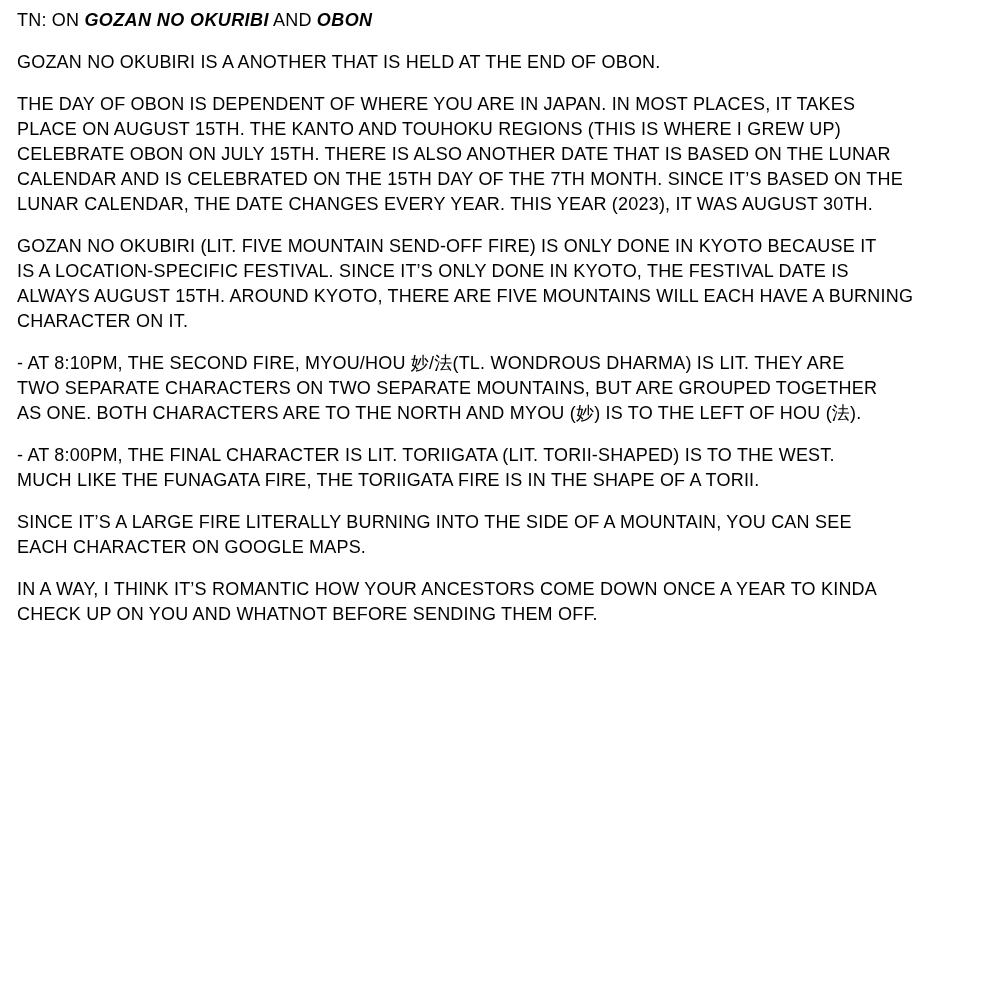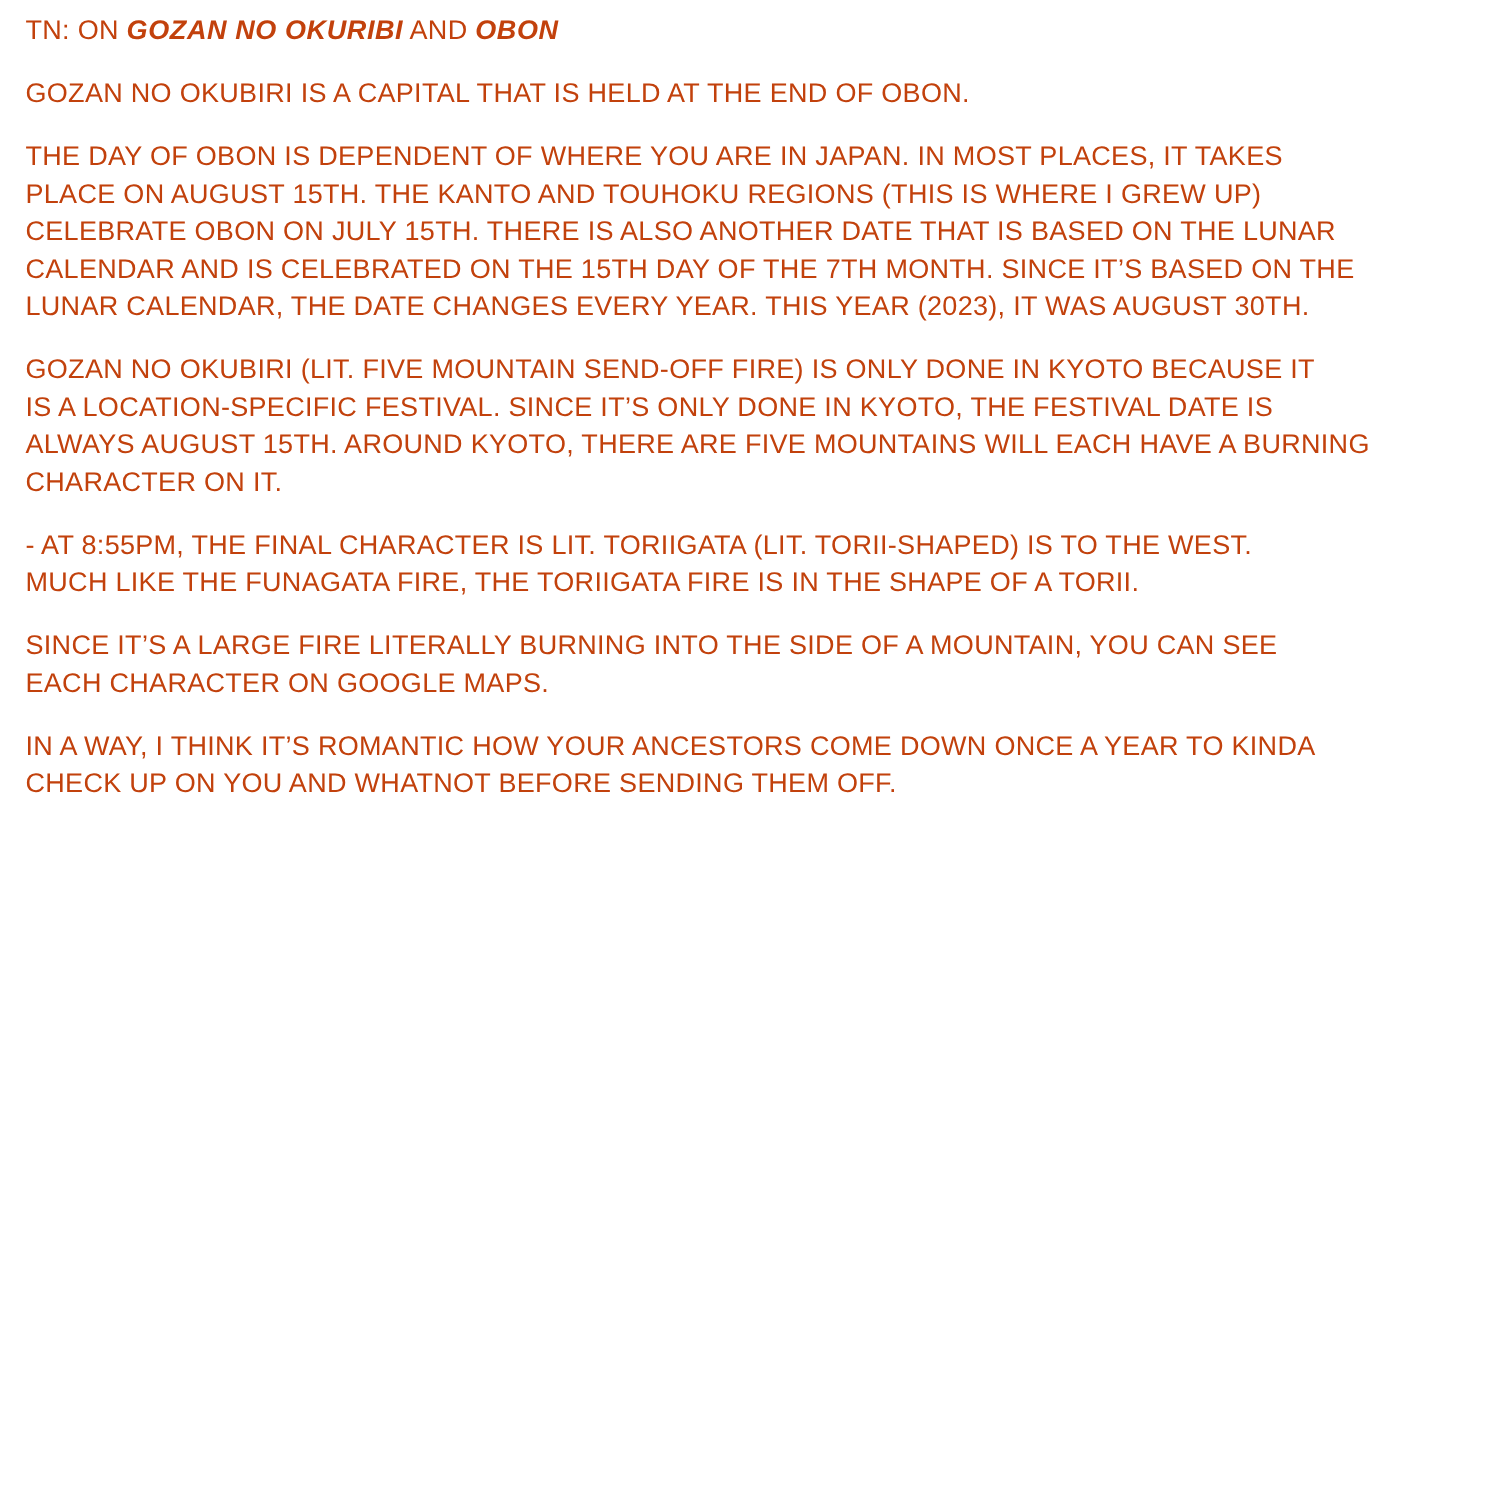--- a/index.html
+++ b/index.html
@@ -7,21 +7,21 @@
     padding: 0;
     background: #ffffff;
   }
   .page {
     position: relative;
     width: 1000px;
     height: 1000px;
     box-sizing: border-box;
     padding: 8px 20px 0 17px;
     background: #ffffff;
-    color: #c2410c;
+    color: #000000;
     font-family: "Liberation Sans", "DejaVu Sans", sans-serif;
     font-size: 18px;
     line-height: 25px;
     overflow: hidden;
   }
   .title {
     margin: 0 0 17px 0;
     font-size: 18px;
     font-weight: normal;
     line-height: 25px;
@@ -38,38 +38,41 @@
     letter-spacing: 0.2px;
   }
 </style>
 </head>
 <body>
 
 <div class="page">
 
   <h1 class="title"><span>TN: ON </span><span class="emph">GOZAN NO OKURIBI</span><span> AND </span><span class="emph">OBON</span></h1>
 
-  <p class="para">GOZAN NO OKUBIRI IS A CAPITAL THAT IS HELD AT THE END OF OBON.</p>
+  <p class="para">GOZAN NO OKUBIRI IS A ANOTHER THAT IS HELD AT THE END OF OBON.</p>
 
 
   <p class="para">THE DAY OF OBON IS DEPENDENT OF WHERE YOU ARE IN JAPAN. IN MOST PLACES, IT TAKES
 PLACE ON AUGUST 15TH. THE KANTO AND TOUHOKU REGIONS (THIS IS WHERE I GREW UP)
 CELEBRATE OBON ON JULY 15TH. THERE IS ALSO ANOTHER DATE THAT IS BASED ON THE LUNAR
 CALENDAR AND IS CELEBRATED ON THE 15TH DAY OF THE 7TH MONTH. SINCE IT’S BASED ON THE
 LUNAR CALENDAR, THE DATE CHANGES EVERY YEAR. THIS YEAR (2023), IT WAS AUGUST 30TH.</p>
 
   <p class="para">GOZAN NO OKUBIRI (LIT. FIVE MOUNTAIN SEND-OFF FIRE) IS ONLY DONE IN KYOTO BECAUSE IT
 IS A LOCATION-SPECIFIC FESTIVAL. SINCE IT’S ONLY DONE IN KYOTO, THE FESTIVAL DATE IS
 ALWAYS AUGUST 15TH. AROUND KYOTO, THERE ARE FIVE MOUNTAINS WILL EACH HAVE A BURNING
 CHARACTER ON IT.</p>
 
 
+  <p class="para">- AT 8:10PM, THE SECOND FIRE, MYOU/HOU 妙/法(TL. WONDROUS DHARMA) IS LIT. THEY ARE
+TWO SEPARATE CHARACTERS ON TWO SEPARATE MOUNTAINS, BUT ARE GROUPED TOGETHER
+AS ONE. BOTH CHARACTERS ARE TO THE NORTH AND MYOU (妙) IS TO THE LEFT OF HOU (法).</p>
 
 
-  <p class="para">- AT 8:55PM, THE FINAL CHARACTER IS LIT. TORIIGATA (LIT. TORII-SHAPED) IS TO THE WEST.
+  <p class="para">- AT 8:00PM, THE FINAL CHARACTER IS LIT. TORIIGATA (LIT. TORII-SHAPED) IS TO THE WEST.
 MUCH LIKE THE FUNAGATA FIRE, THE TORIIGATA FIRE IS IN THE SHAPE OF A TORII.</p>
 
 
   <p class="para">SINCE IT’S A LARGE FIRE LITERALLY BURNING INTO THE SIDE OF A MOUNTAIN, YOU CAN SEE
 EACH CHARACTER ON GOOGLE MAPS.</p>
 
   <p class="para">IN A WAY, I THINK IT’S ROMANTIC HOW YOUR ANCESTORS COME DOWN ONCE A YEAR TO KINDA
 CHECK UP ON YOU AND WHATNOT BEFORE SENDING THEM OFF.</p>
 
 </div>

